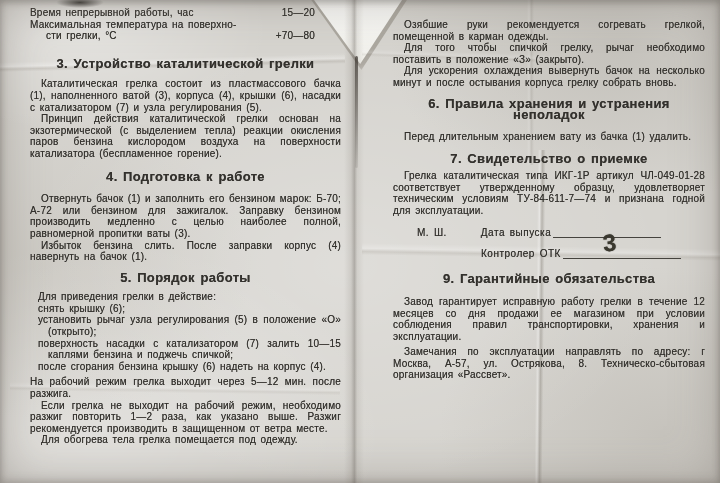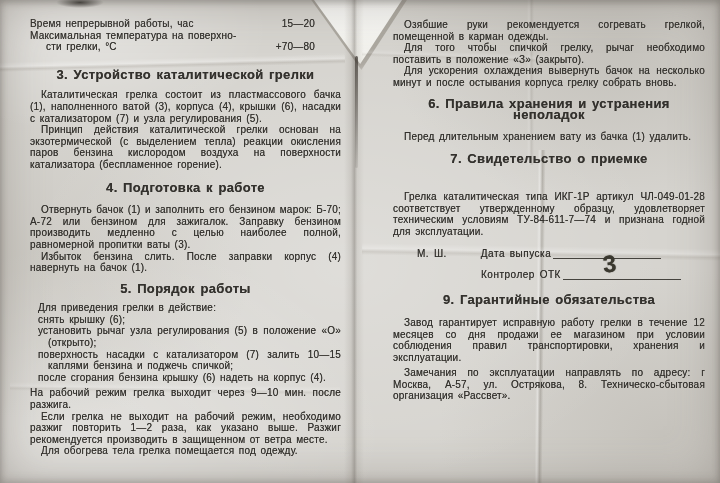--- a/index.html
+++ b/index.html
@@ -16,30 +16,30 @@
     font-family:"Liberation Sans",sans-serif;
     color:var(--ink,#33312d);
   }
   .photo::after{
     content:"";position:absolute;inset:0;pointer-events:none;
     box-shadow:inset 0 0 48px rgba(104,98,90,.38), inset 0 3px 7px rgba(60,56,50,.30),
                inset 0 -3px 8px rgba(80,75,68,.22);
   }
   .col{position:absolute;font-size:10px;line-height:11.6px;letter-spacing:.2px;word-spacing:1.5px;
        text-align:justify;text-shadow:0 0 .6px rgba(54,52,48,.75);}
-  .col-left{left:30px;top:18px;width:311px;}
+  .col-left{left:30px;top:7px;width:311px;}
   .col-right{left:393px;top:19px;width:312px;}
   p{margin:0;text-indent:11px;}
   p.flush{text-indent:0;}
   .h{font-weight:bold;text-align:center;text-indent:0;font-size:13px;letter-spacing:.35px;margin:11px 0 9px;}
   .h3{margin-top:16px;margin-bottom:9px;}
   .h4{margin-top:11px;margin-bottom:11px;}
   .h5{margin-top:9px;margin-bottom:8px;}
   .h6{margin-top:9px;margin-bottom:10px;}
-  .h7{margin-top:11px;margin-bottom:26px;}
+  .h7{margin-top:11px;margin-bottom:5px;}
   .h9{margin-top:14px;margin-bottom:11px;}
   
   .spec-row{display:flex;justify-content:space-between;align-items:flex-start;}
   .spec-row.two{align-items:flex-end;gap:29px;}
   .spec-value{flex:none;margin-right:26px;white-space:nowrap;}
   .spec-l2{display:block;padding-left:16px;}
   
   .intro{text-indent:8px;margin:0;}
   .li{padding-left:18px;text-indent:-10px;margin:0;}
   .mt4{margin-top:4px;}
@@ -120,21 +120,21 @@
       <p>Избыток бензина слить. После заправки корпус (4) навернуть на бачок (1).</p>
     </div>
 
     <div>
       <div class="h h5">5. Порядок работы</div>
       <p class="intro">Для приведения грелки в действие:</p>
       <div class="li">снять крышку (6);</div>
       <div class="li">установить рычаг узла регулирования (5) в положение «О» (открыто);</div>
       <div class="li">поверхность насадки с катализатором (7) залить 10—15 каплями бензина и поджечь спичкой;</div>
       <div class="li">после сгорания бензина крышку (6) надеть на корпус (4).</div>
-      <p class="flush mt4">На рабочий режим грелка выходит через 9—10 мин. после разжига.</p>
+      <p class="flush mt4">На рабочий режим грелка выходит через 5—12 мин. после разжига.</p>
       <p>Если грелка не выходит на рабочий режим, необходимо разжиг повторить 1—2 раза, как указано выше. Разжиг рекомендуется производить в защищенном от ветра месте.</p>
       <p>Для обогрева тела грелка помещается под одежду.</p>
     </div>
   </div>
 
   <div class="col col-right">
 
     <div>
       <p>Озябшие руки рекомендуется согревать грелкой, помещенной в карман одежды.</p>
       <p>Для того чтобы спичкой грелку, рычаг необходимо поставить в положение «З» (закрыто).</p>

